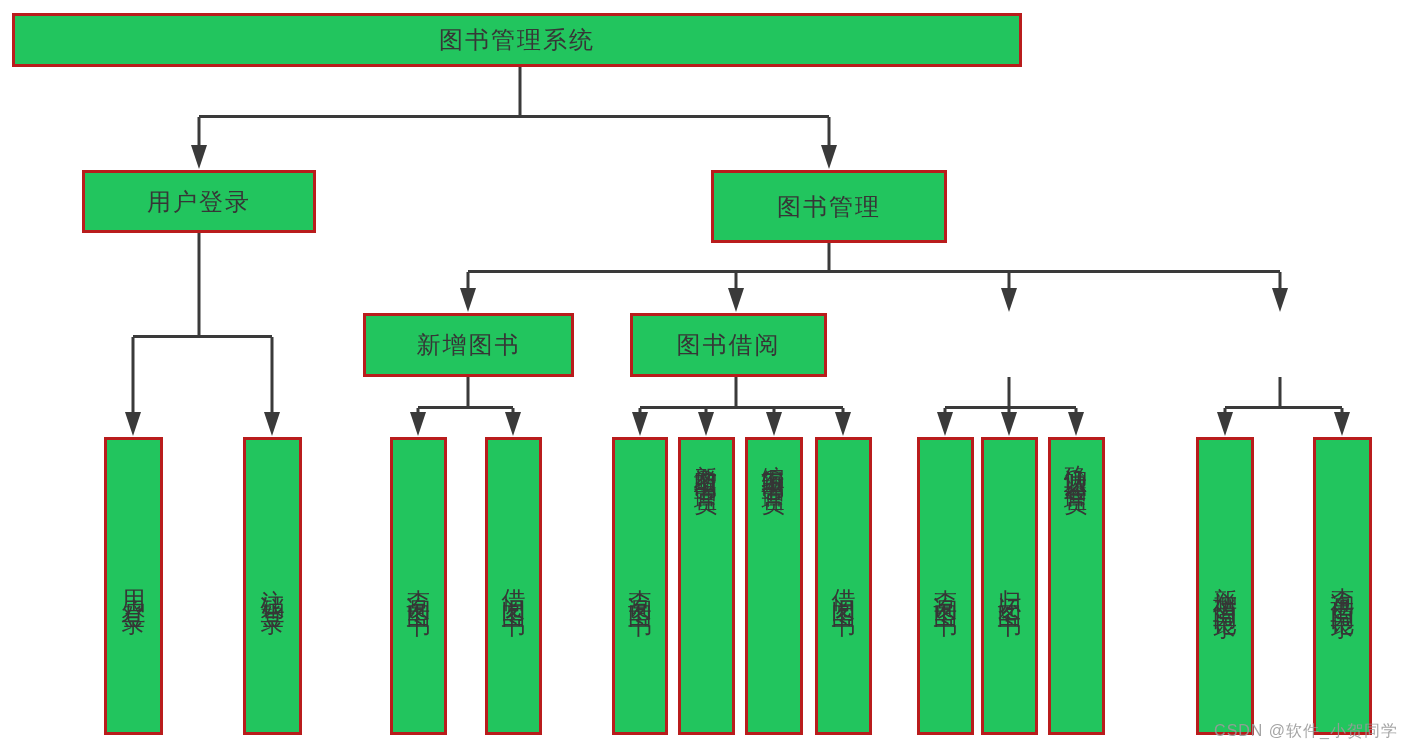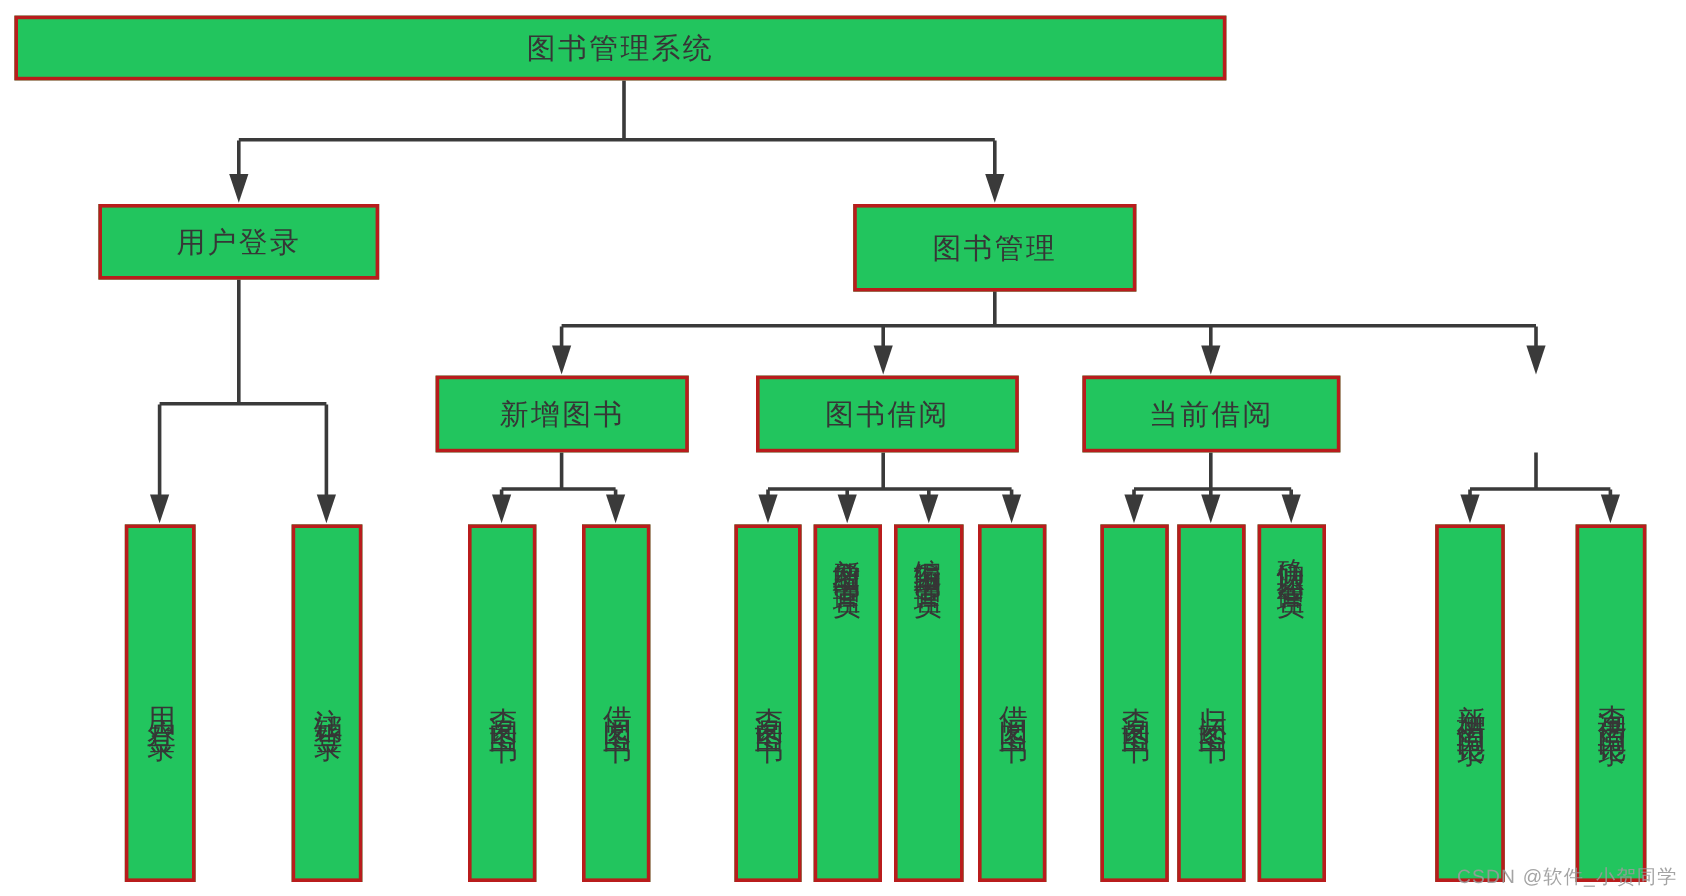--- a/index.html
+++ b/index.html
@@ -118,25 +118,22 @@
   <div class="node" style="left:82px; top:170px; width:234px; height:63px;">
     <span>用户登录</span>
   </div>
   <div class="node" style="left:711px; top:170px; width:236px; height:73px;">
     <span>图书管理</span>
   </div>
 
   <div class="node" style="left:363px; top:313px; width:211px; height:64px;">
     <span>新增图书</span>
   </div>
-  <div class="node" style="left:630px; top:313px; width:219px; height:64px;">
+  <div class="node" style="left:630px; top:313px; width:197px; height:64px;">
     <span>图书借阅</span>
-  </div>
-  <div class="node" style="left:902px; top:313px; width:215px; height:64px;">
-    <span>当前借阅</span>
   </div>
 
   <div class="node vnode" style="left:104px; width:59px;">
     <span>用户登录</span>
   </div>
   <div class="node vnode" style="left:243px; width:59px;">
     <span>注销登录</span>
   </div>
 
   <div class="node vnode" style="left:390px; width:57px;">

